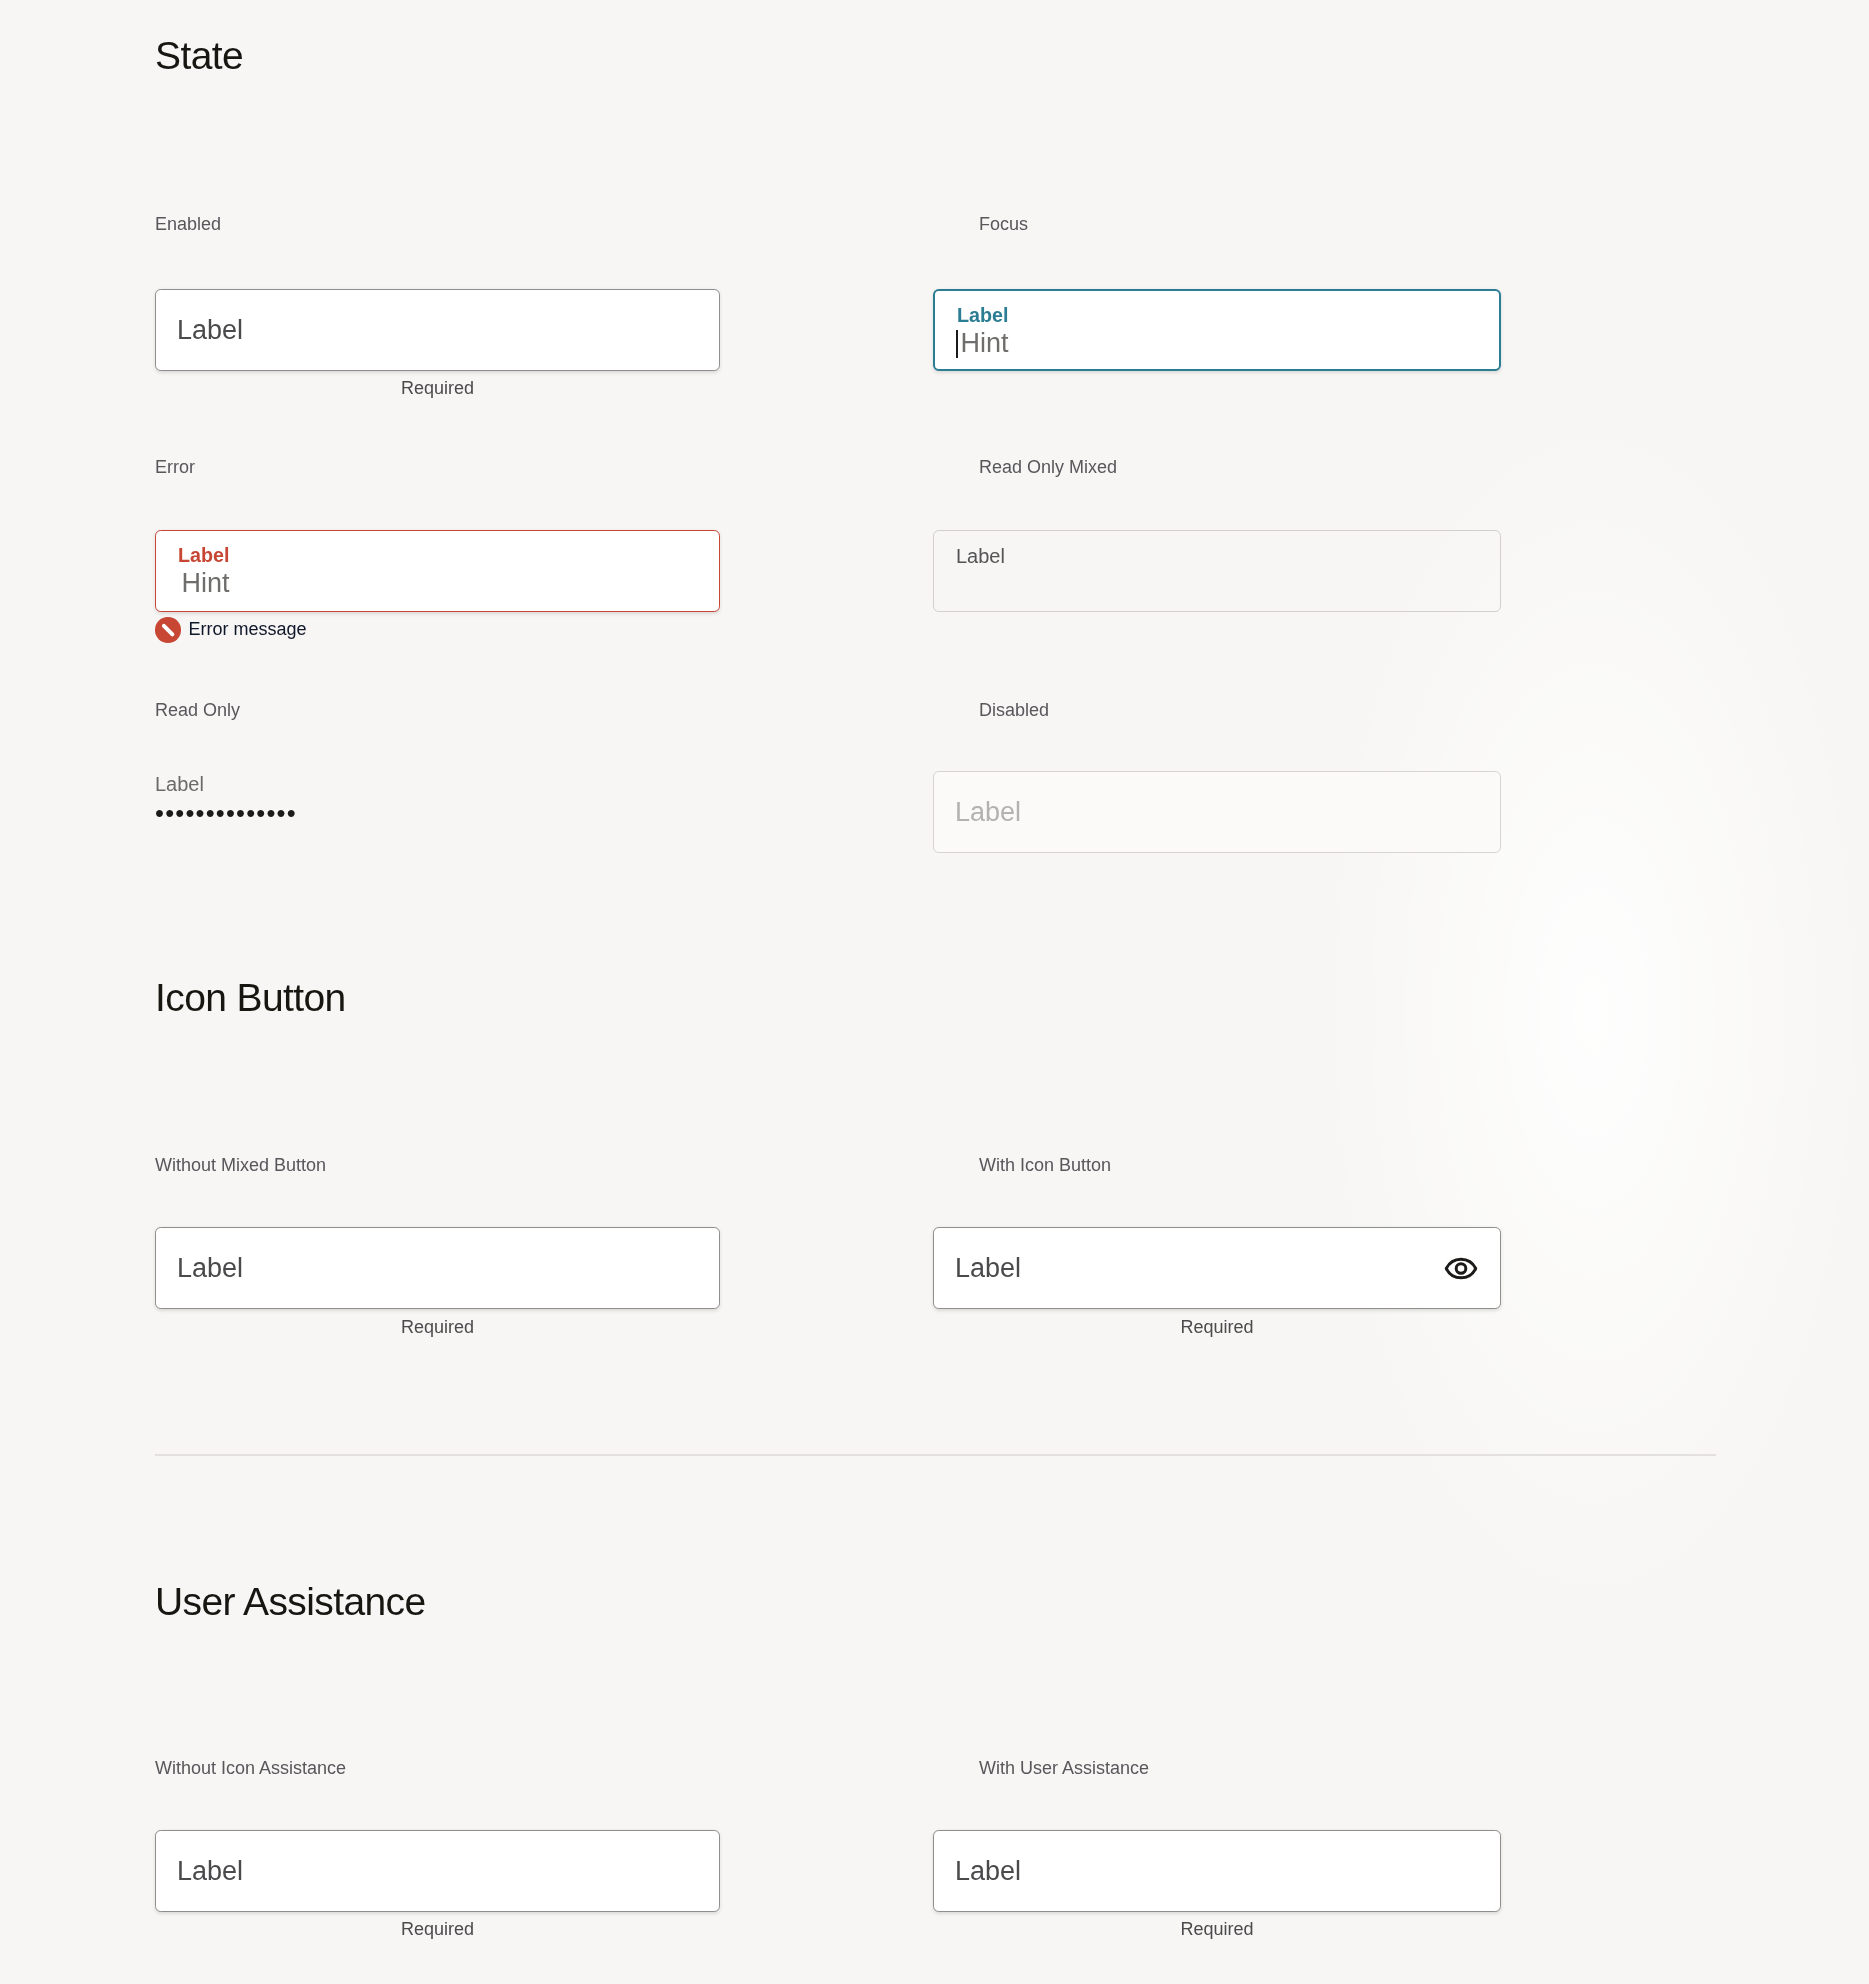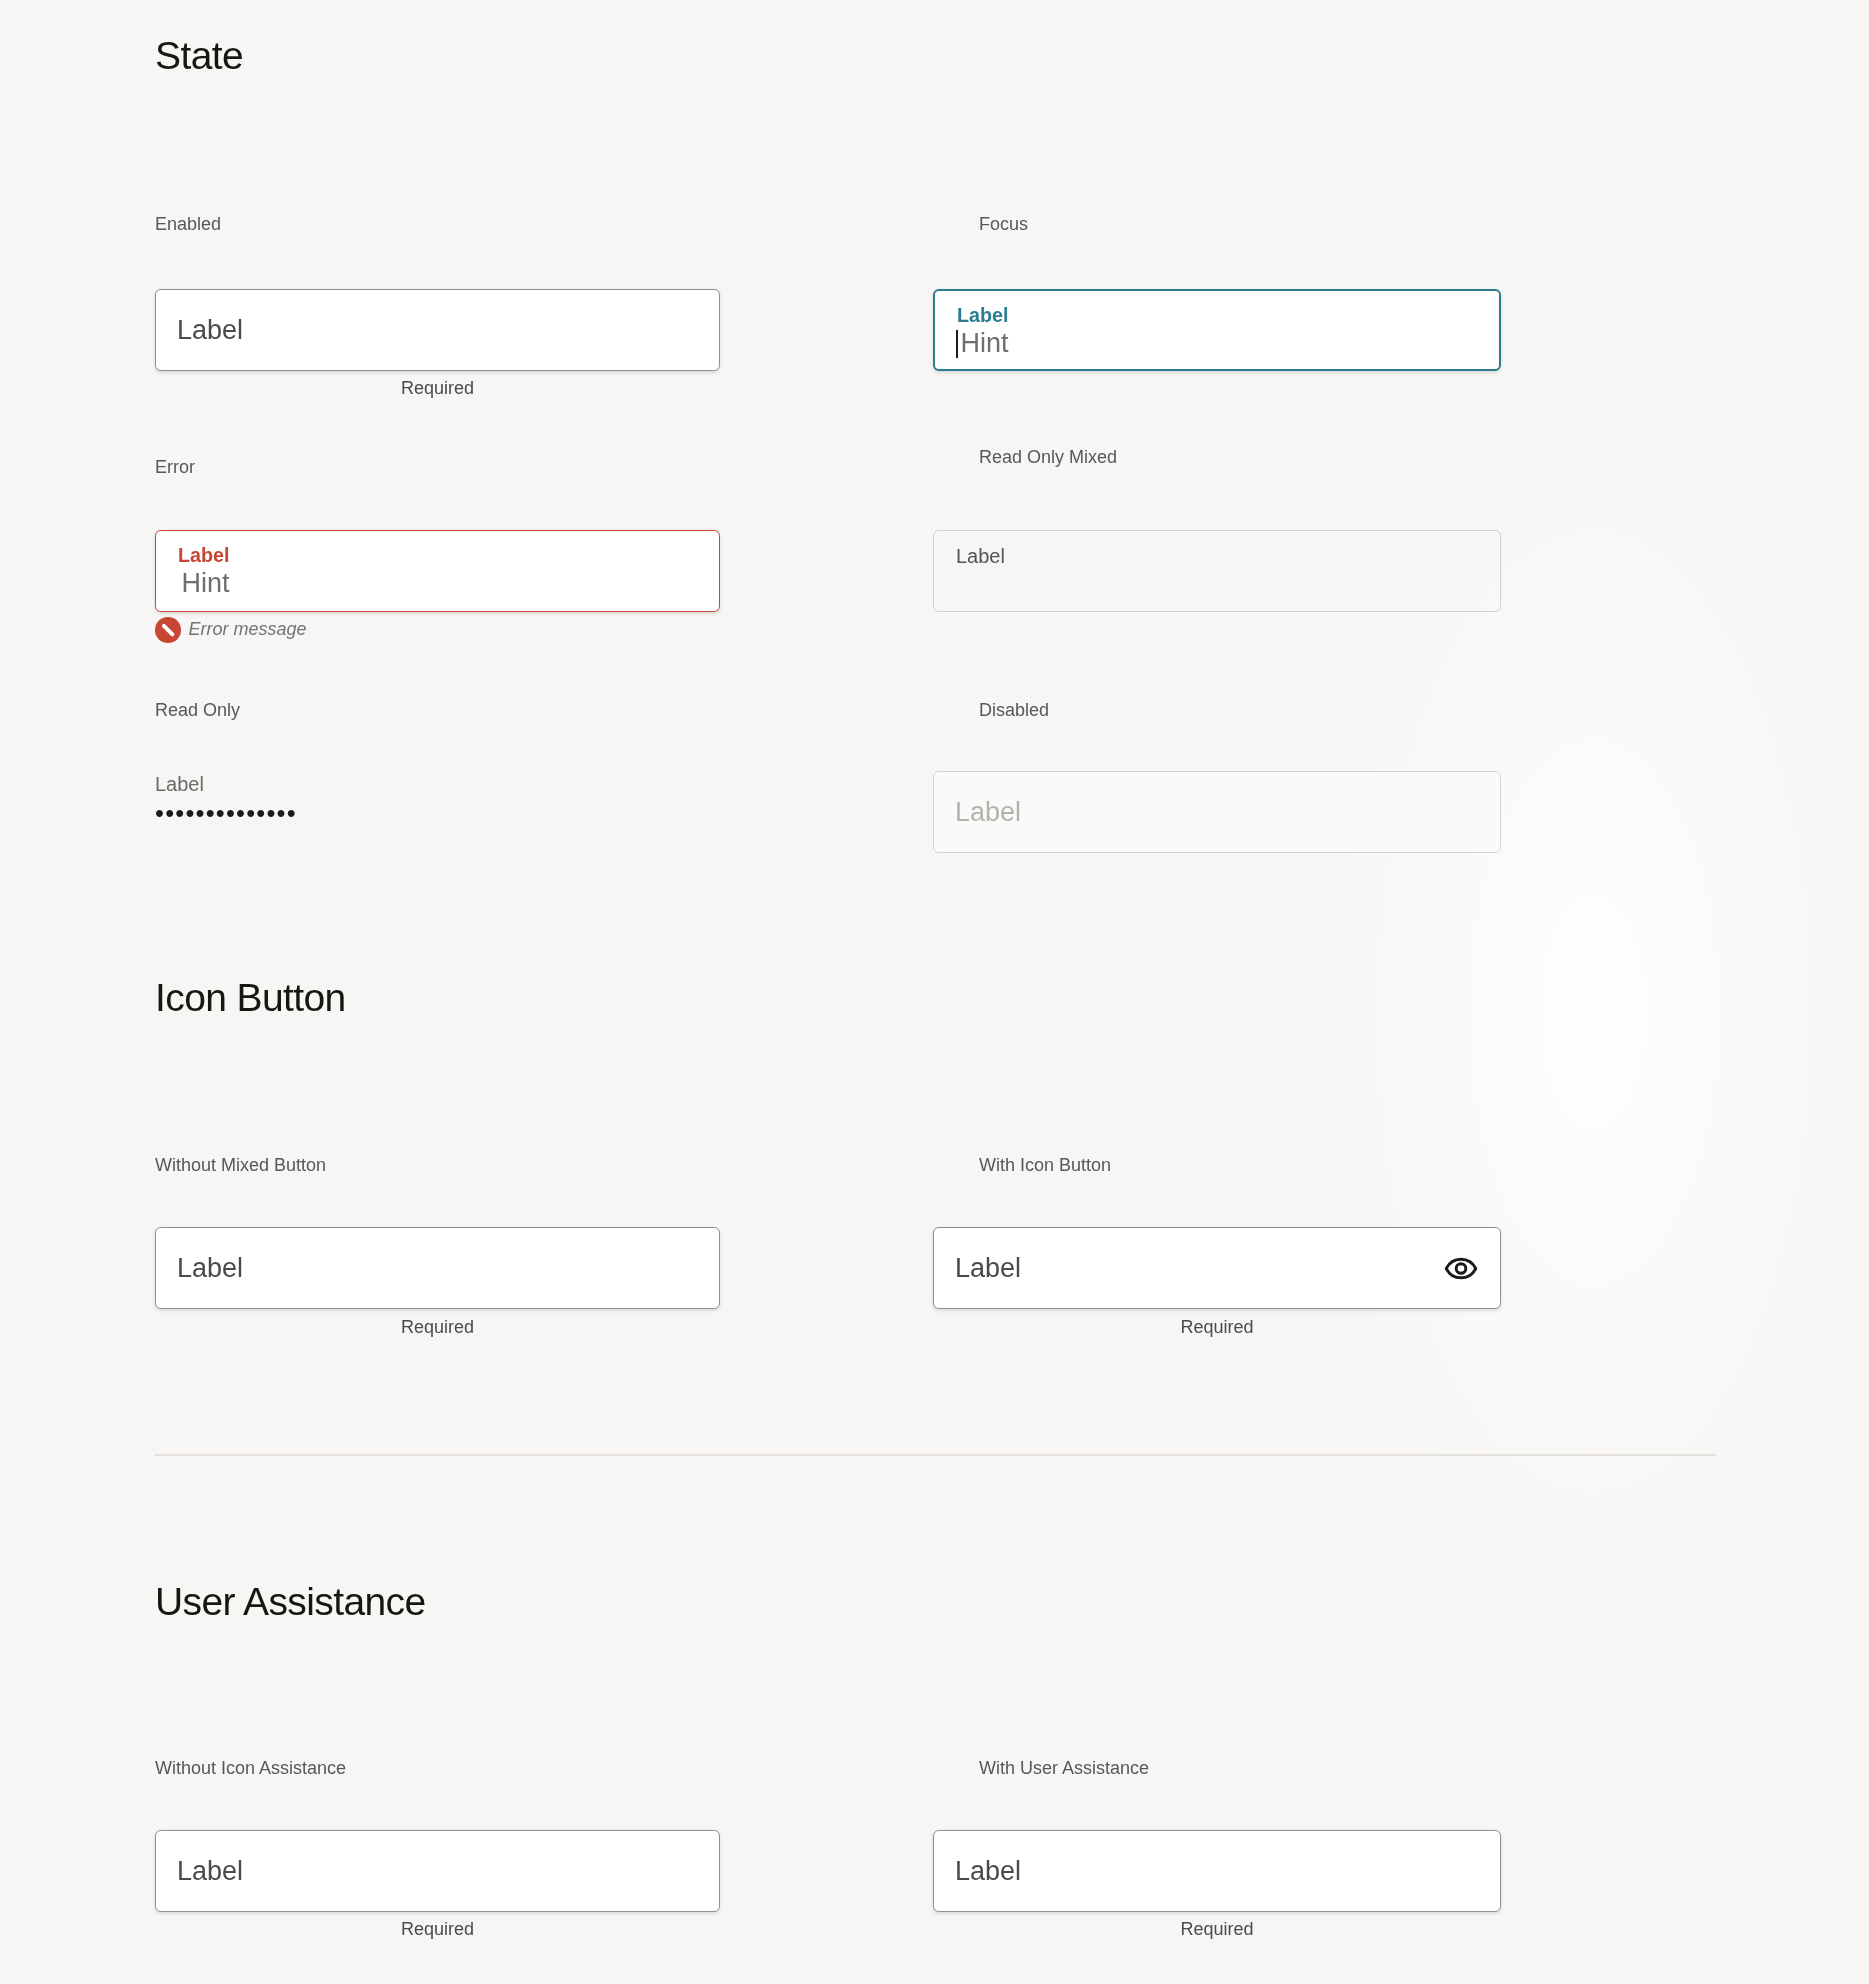--- a/index.html
+++ b/index.html
@@ -77,21 +77,21 @@
   .error-badge{
     width:25.5px;height:25.5px;border-radius:50%;
     background:#c74634;position:relative;flex:0 0 auto;
   }
   .error-badge .slash{
     position:absolute;left:50%;top:50%;
     width:15.6px;height:4px;border-radius:2.3px;background:#ffffff;
     transform:translate(-50%,-50%) rotate(45deg);
   }
   .error-text{
-    font-size:18px;color:#737373;margin-left:8px;white-space:nowrap;font-style:italic;
+    font-size:18px;color:#0f172a;margin-left:8px;white-space:nowrap;
   }
   .eye-btn{
     position:absolute;right:22px;top:50%;transform:translateY(-50%);
     width:35px;height:35px;display:flex;align-items:center;justify-content:center;
     background:transparent;border:none;padding:0;cursor:pointer;
   }
   .divider{
     position:absolute;height:1.7px;background:#e3e0dd;
   }
   
@@ -126,21 +126,21 @@
     <span class="float-label">Label</span>
     <span class="hint-text">Hint</span>
   </div>
   <div class="error-row" style="left:155px;top:617px">
     <span class="error-badge">
         <span class="slash"></span>
       </span>
     <span class="error-text">Error message</span>
   </div>
 
-  <div class="caption cap-r" style="top:447px">Read Only Mixed</div>
+  <div class="caption cap-r" style="top:457px">Read Only Mixed</div>
   <div class="field ro-mixed col-r" style="top:530px">
     <span class="float-label">Label</span>
   </div>
 
   <div class="caption cap-l" style="top:700px">Read Only</div>
   <div class="ro-label" style="left:155px;top:773px">Label</div>
   <div class="ro-dots" style="left:155px;top:801px">••••••••••••••</div>
 
   <div class="caption cap-r" style="top:700px">Disabled</div>
   <div class="field disabled col-r" style="top:771px">

